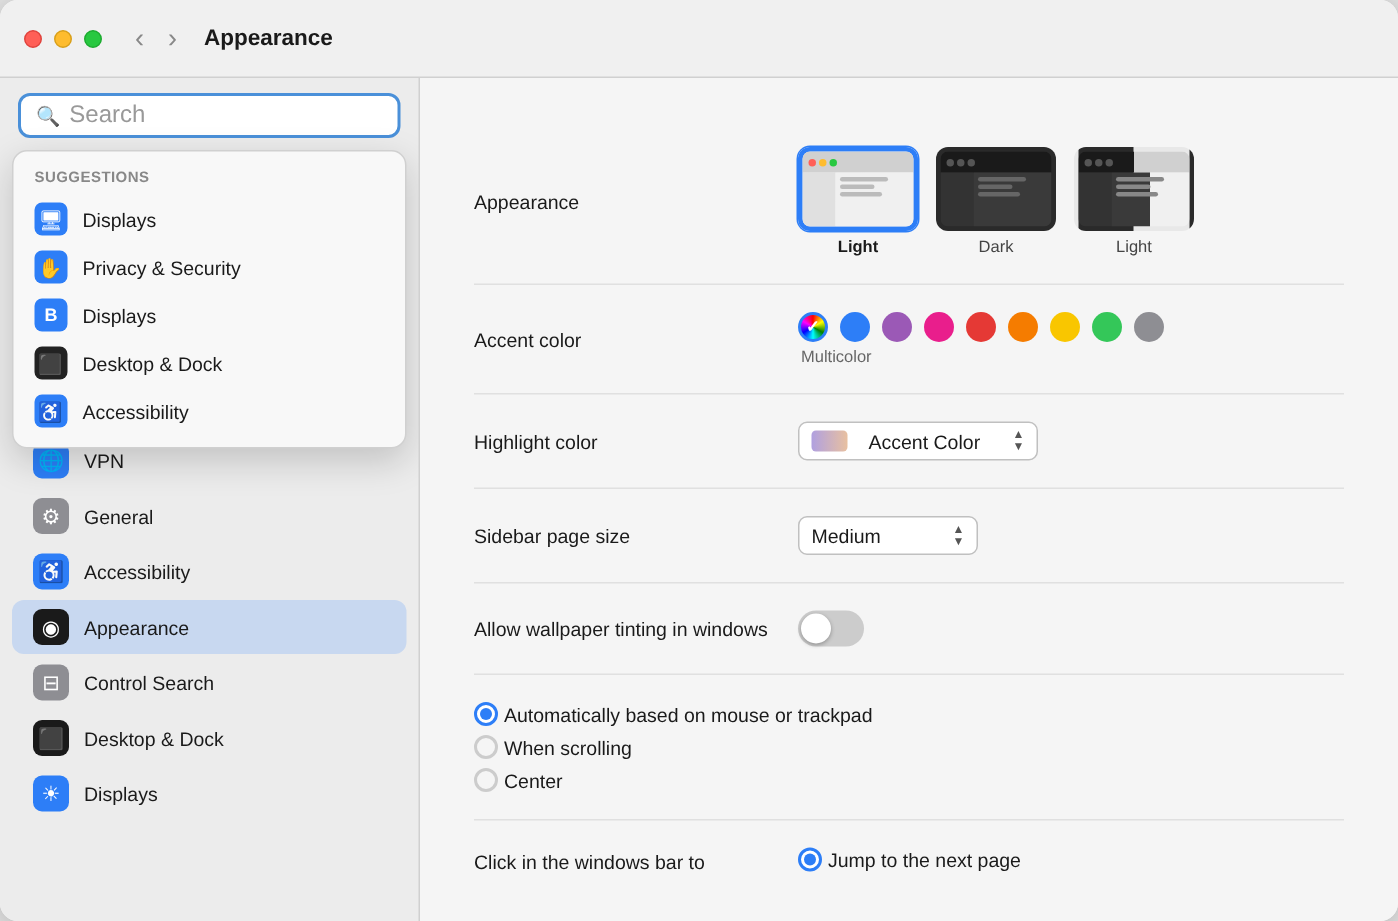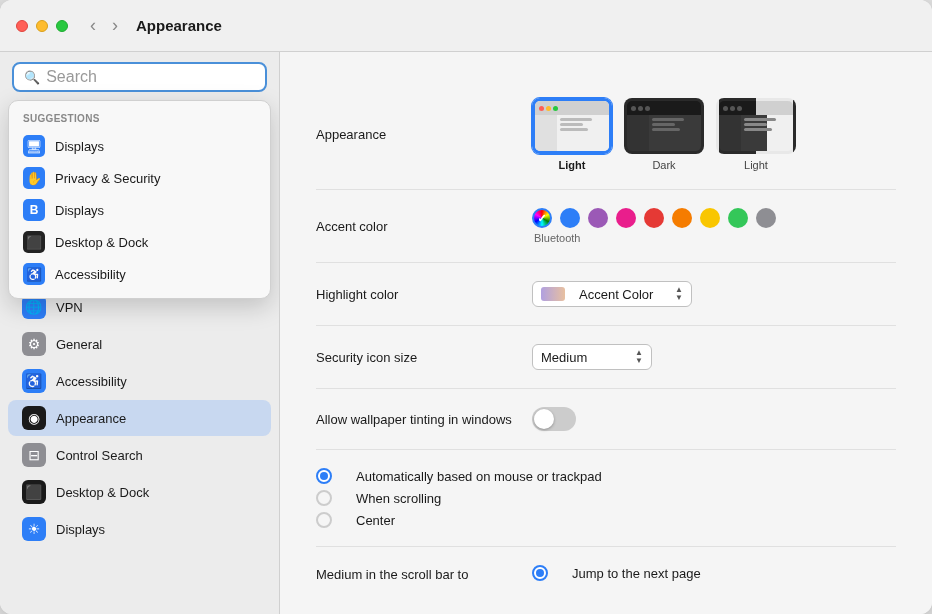--- a/index.html
+++ b/index.html
@@ -406,21 +406,21 @@
     }
     
     .radio-group {
       display: flex;
       flex-direction: column;
       gap: 6px;
     }
     .radio-option {
       display: flex;
       align-items: center;
-      gap: 24px;
+      gap: 4px;
       cursor: pointer;
       font-size: 13px;
       color: #1a1a1a;
     }
     .radio-circle {
       width: 16px;
       height: 16px;
       border-radius: 50%;
       border: 2px solid #ccc;
       display: flex;
@@ -612,41 +612,41 @@
               <div class="accent-color-circle selected" style="background: conic-gradient(red, yellow, green, cyan, blue, magenta, red); border-color: #2d7ef7;"></div>
               <div class="accent-color-circle" style="background:#2d7ef7;"></div>
               <div class="accent-color-circle" style="background:#9b59b6;"></div>
               <div class="accent-color-circle" style="background:#e91e8c;"></div>
               <div class="accent-color-circle" style="background:#e53935;"></div>
               <div class="accent-color-circle" style="background:#f57c00;"></div>
               <div class="accent-color-circle" style="background:#f9c600;"></div>
               <div class="accent-color-circle" style="background:#34c759;"></div>
               <div class="accent-color-circle" style="background:#8e8e93;"></div>
             </div>
-            <div class="accent-label">Bluetooth</div>
+            <div class="accent-label">Multicolor</div>
           </div>
         </div>
       </div>
 
       <div class="section-row">
         <div class="section-label">Highlight color</div>
         <div class="section-controls">
           <div class="highlight-selector">
             <div class="highlight-preview"></div>
             <span class="highlight-text">Accent Color</span>
             <div class="stepper-arrows">
               <span class="stepper-arrow">▲</span>
               <span class="stepper-arrow">▼</span>
             </div>
           </div>
         </div>
       </div>
 
       <div class="section-row">
-        <div class="section-label">Security icon size</div>
+        <div class="section-label">Sidebar page size</div>
         <div class="section-controls">
           <div class="medium-selector">
             <span class="medium-text">Medium</span>
             <div class="stepper-arrows">
               <span class="stepper-arrow">▲</span>
               <span class="stepper-arrow">▼</span>
             </div>
           </div>
         </div>
       </div>
@@ -673,21 +673,21 @@
             </div>
             <div class="radio-option">
               <div class="radio-circle"></div>
               <span>Center</span>
             </div>
           </div>
         </div>
       </div>
 
       <div class="section-row top-aligned">
-        <div class="subsection-title">Medium in the scroll bar to</div>
+        <div class="subsection-title">Click in the windows bar to</div>
         <div class="section-controls">
           <div class="radio-group">
             <div class="radio-option">
               <div class="radio-circle checked"></div>
               <span>Jump to the next page</span>
             </div>
           </div>
         </div>
       </div>
 

